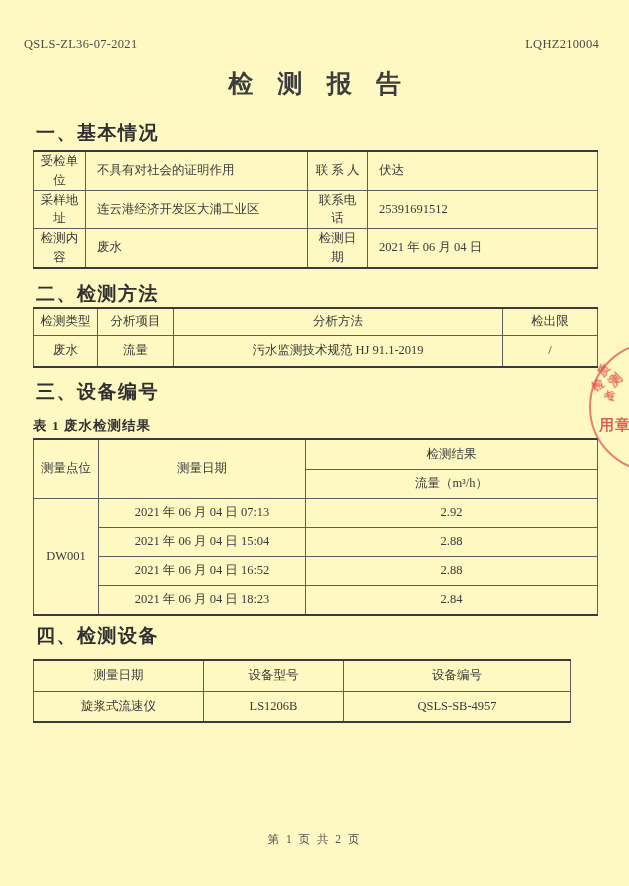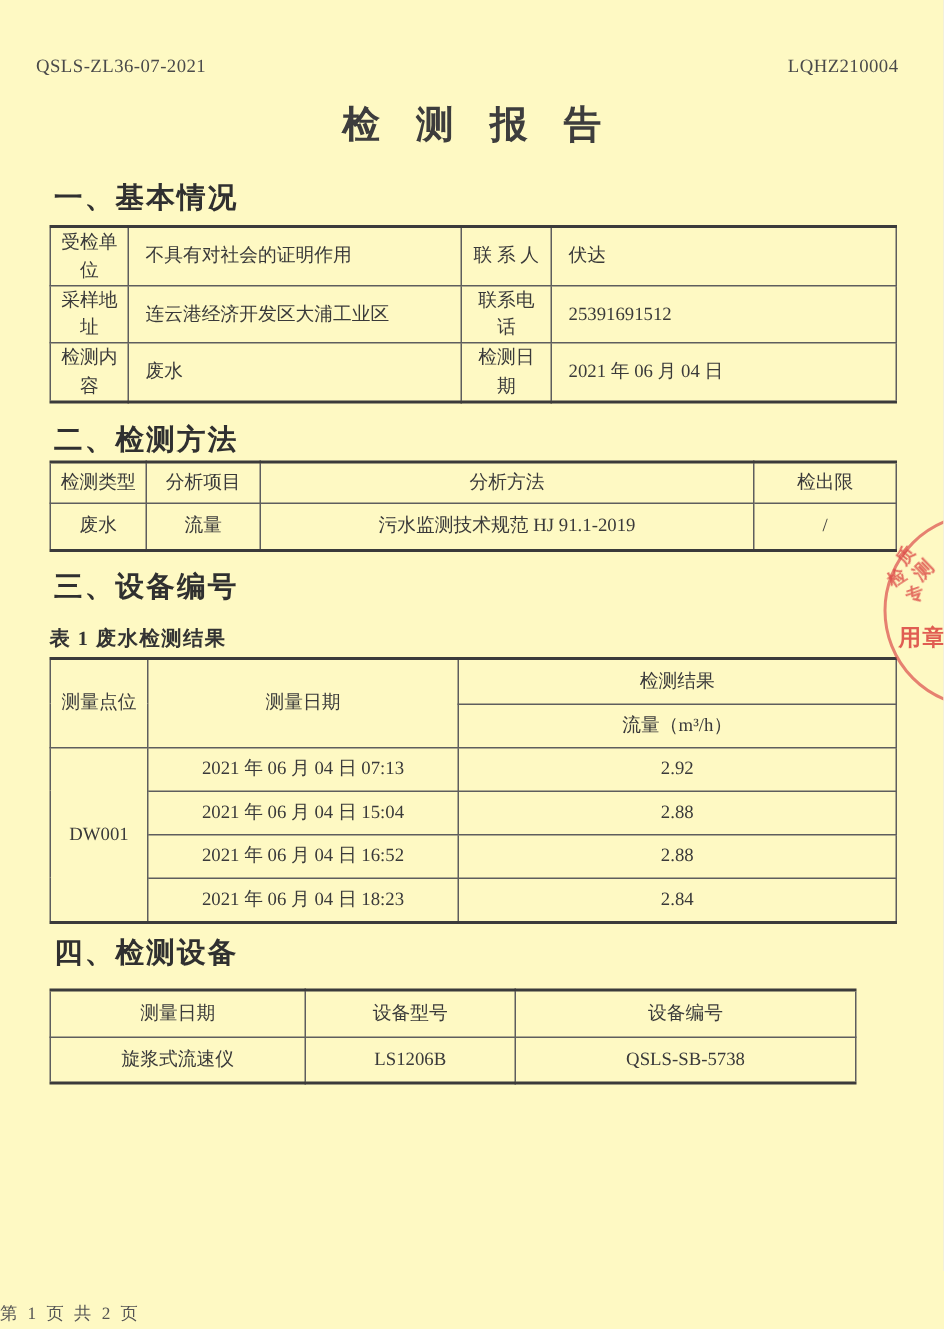--- a/index.html
+++ b/index.html
@@ -59,23 +59,22 @@
   }
   .t3{width:564px;margin-top:2px;}
   .t3 .hr1 td{height:29px;}
   .t3 .hr2 td{height:28px;}
   .t3 .dr td{height:28px;}
   .t4{width:537px;margin-top:13px;}
   .t4 .hr td{height:30px;}
   .t4 .dr td{height:29px;}
   .footer{
     position:absolute;left:0;top:832px;width:629px;
-    text-align:left;font-size:11.5px;color:#555;
+    text-align:center;font-size:11.5px;color:#555;
     letter-spacing:2px;
-    margin-top:36px;
   }
   
   .stamp{
     position:absolute;left:589px;top:342px;width:126px;height:126px;
     border:2.5px solid rgba(222,88,84,.75);
     border-radius:50%;
     pointer-events:none;
   }
   .stamp .glyph{
     position:absolute;color:rgba(220,74,70,.8);
@@ -205,21 +204,21 @@
         </colgroup>
       <tbody>
           <tr class="hr">
         <td class="c">测量日期</td>
         <td class="c">设备型号</td>
         <td class="c">设备编号</td>
       </tr>
       <tr class="dr">
         <td class="c">旋浆式流速仪</td>
         <td class="c">LS1206B</td>
-        <td class="c">QSLS-SB-5738</td>
+        <td class="c">QSLS-SB-4957</td>
       </tr>
     </tbody>
       </table>
 
   </div>
 
   <div class="stamp">
     <span class="glyph g1">质</span>
     <span class="glyph g2">检</span>
     <span class="glyph g3">测</span>

